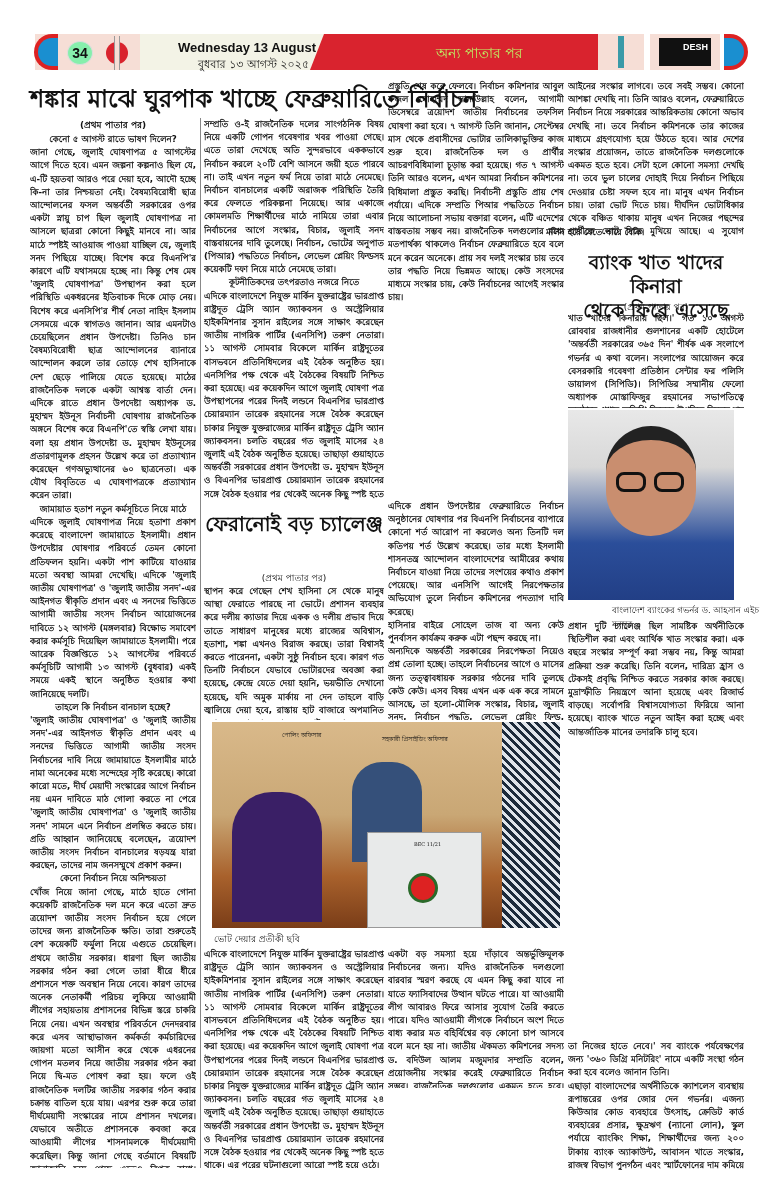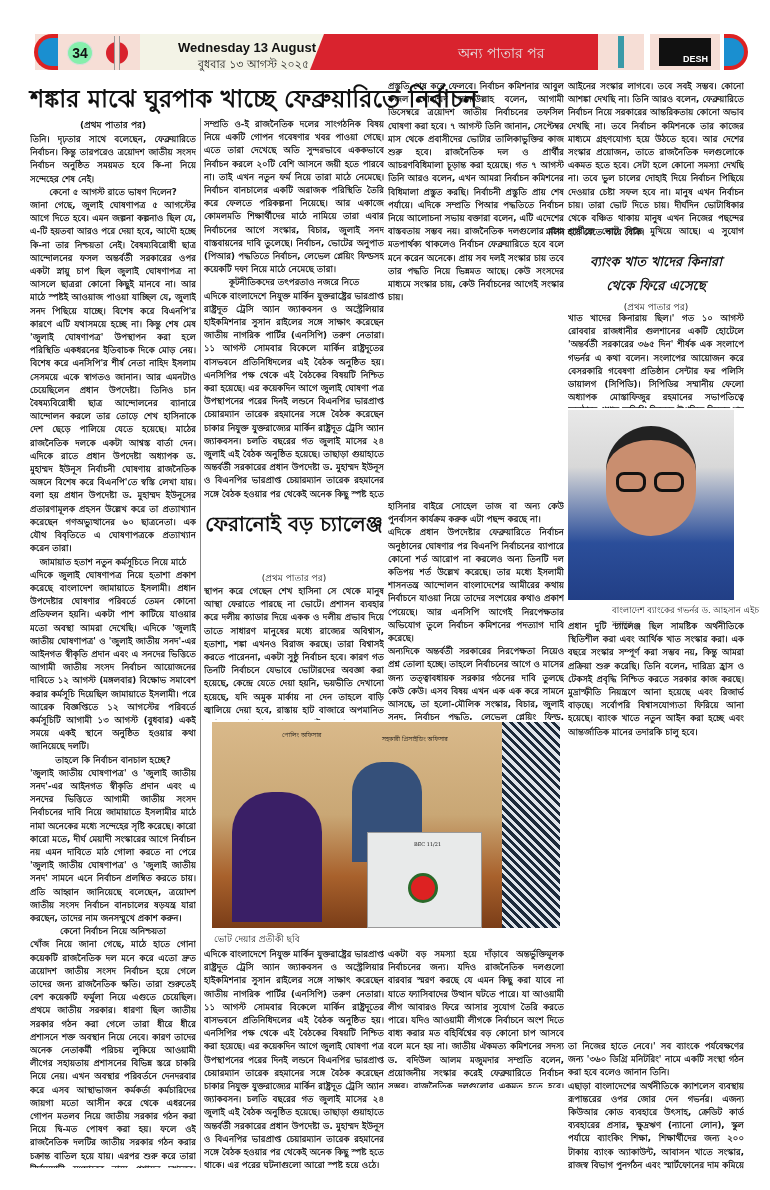--- a/index.html
+++ b/index.html
@@ -7,25 +7,25 @@
 .banner{position:absolute;top:34px;left:35px;width:310px;height:36px;background:#f6ded6;}
 .banner-right{position:absolute;top:34px;left:140px;width:260px;height:36px;background:#f3f3e6;}
 .arc-left{position:absolute;top:34px;left:34px;width:24px;height:36px;border-radius:18px 0 0 18px;border:4px solid #d22;border-right:none;background:#1a8fd0;}
 .page-num{position:absolute;top:41px;left:67px;width:26px;height:24px;border-radius:50%;background:#86efac;border:1px solid #ddd;font:bold 14px "Liberation Sans",sans-serif;text-align:center;line-height:22px;}
 .logo-mark{position:absolute;top:36px;left:106px;width:22px;height:32px;}
 .logo-mark .c{position:absolute;top:6px;left:0;width:22px;height:22px;border-radius:50%;background:#d9232e;}
 .logo-mark .bar{position:absolute;top:0;left:8px;width:6px;height:34px;background:#f6ded6;border-left:1px solid #999;border-right:1px solid #999;}
 .date-en{position:absolute;top:40px;left:178px;font:bold 13px "Liberation Sans",sans-serif;}
 .date-bn{position:absolute;top:56px;left:198px;font:11px "DejaVu Sans",sans-serif;}
 .red-band{position:absolute;top:34px;left:310px;width:300px;height:36px;background:#d9232e;clip-path:polygon(14px 0,100% 0,100% 100%,0 100%);}
-.red-band span{position:absolute;top:8px;left:148px;color:#e5e5e5;font:14px "DejaVu Sans",sans-serif;text-align:right;}
+.red-band span{position:absolute;top:8px;left:126px;color:#bef264;font:14px "DejaVu Sans",sans-serif;text-align:right;}
 .statue{position:absolute;top:34px;left:598px;width:46px;height:36px;background:#f6ded6;}
 .statue i{position:absolute;left:20px;top:2px;width:6px;height:32px;background:#3a9aa8;}
 .desh{position:absolute;top:34px;left:650px;width:70px;height:36px;background:#f6ded6;}
-.desh b{position:absolute;top:4px;left:9px;width:52px;height:28px;background:#111;color:#fff;font:bold 9px "Liberation Sans",sans-serif;text-align:right;padding:16px 3px 0 0;}
+.desh b{position:absolute;top:4px;left:9px;width:52px;height:28px;background:#111;color:#fff;font:bold 9px "Liberation Sans",sans-serif;text-align:right;padding:4px 3px 0 0;}
 .arc-right{position:absolute;top:34px;left:724px;width:24px;height:36px;border-radius:0 18px 18px 0;border:4px solid #d22;border-left:none;background:#1a8fd0;}
 .headline{position:absolute;top:80px;left:30px;width:360px;font:bold 25px "DejaVu Sans",sans-serif;white-space:nowrap;}
 .col{position:absolute;font:8.6px/13.2px "DejaVu Sans",sans-serif;text-align:justify;overflow:hidden;color:#111;}
 .col p{margin-bottom:0;font-weight:bold;}
 .col .sub{text-align:center;font-weight:bold;}
 .cont{text-align:center;font:9px "DejaVu Sans",sans-serif;}
 .h2{position:absolute;font:bold 20px/28px "DejaVu Sans",sans-serif;text-align:center;}
 .photo{position:absolute;background:#8a6f55;overflow:hidden;}
 .caption{position:absolute;font:9px "DejaVu Sans",sans-serif;}
 .rule{position:absolute;background:#888;width:1px;}
@@ -51,21 +51,20 @@
   </div>
 <div class="desh">
     <b>DESH</b>
   </div>
 <div class="arc-right"></div>
 
 <div class="headline" style="font-size:24px;">শঙ্কার মাঝে ঘুরপাক খাচ্ছে ফেব্রুয়ারিতে নির্বাচন</div>
 
 <div class="col" id="col1" style="top:118px;left:30px;width:166px;height:1050px;">
     <p class="cont">(প্রথম পাতার পর)</p>
-    <p>তিনি। দৃঢ়তার সাথে বলেছেন, ফেব্রুয়ারিতে নির্বাচন। কিন্তু তারপরেও ত্রয়োদশ জাতীয় সংসদ নির্বাচন অনুষ্ঠিত সময়মত হবে কি-না নিয়ে সন্দেহের শেষ নেই।</p>
     <p class="sub">কেনো ৫ আগস্ট রাতে ভাষণ দিলেন?</p>
     <p>জানা গেছে, জুলাই ঘোষণাপত্র ৫ আগস্টের আগে দিতে হবে। এমন জল্পনা কল্পনাও ছিল যে, এ-টি হয়তবা আরও পরে দেয়া হবে, আদৌ হচ্ছে কি-না তার নিশ্চয়তা নেই। বৈষম্যবিরোধী ছাত্র আন্দোলনের ফসল অন্তর্বর্তী সরকারের ওপর একটা স্নায়ু চাপ ছিল জুলাই ঘোষণাপত্র না আসলে ছাত্ররা কোনো কিছুই মানবে না। আর মাঠে স্পষ্টই আওয়াজ পাওয়া যাচ্ছিল যে, জুলাই সনদ পিছিয়ে যাচ্ছে। বিশেষ করে বিএনপি'র কারণে এটি যথাসময়ে হচ্ছে না। কিন্তু শেষ মেষ 'জুলাই ঘোষণাপত্র' উপস্থাপন করা হলে পরিস্থিতি একধরনের ইতিবাচক দিকে মোড় নেয়। বিশেষ করে এনসিপি'র শীর্ষ নেতা নাহিদ ইসলাম সেসময়ে একে স্বাগতও জানান। আর এমনটাও চেয়েছিলেন প্রধান উপদেষ্টা। তিনিও চান বৈষম্যবিরোধী ছাত্র আন্দোলনের ব্যানারে আন্দোলন করলে তার তোড়ে শেখ হাসিনাকে দেশ ছেড়ে পালিয়ে যেতে হয়েছে। মাঠের রাজনৈতিক দলকে একটা আশ্বস্ত বার্তা দেন। এদিকে রাতে প্রধান উপদেষ্টা অধ্যাপক ড. মুহাম্মদ ইউনূস নির্বাচনী ঘোষণায় রাজনৈতিক অঙ্গনে বিশেষ করে বিএনপি'তে স্বস্তি লেখা যায়। বলা হয় প্রধান উপদেষ্টা ড. মুহাম্মদ ইউনূসের প্রতারণামূলক প্রহসন উল্লেখ করে তা প্রত্যাখ্যান করেছেন গণঅভ্যুত্থানের ৬০ ছাত্রনেতা। এক যৌথ বিবৃতিতে এ ঘোষণাপত্রকে প্রত্যাখ্যান করেন তারা।</p>
     <p class="sub">জামায়াত হতাশ নতুন কর্মসূচিতে নিয়ে মাঠে</p>
     <p>এদিকে জুলাই ঘোষণাপত্র নিয়ে হতাশা প্রকাশ করেছে বাংলাদেশ জামায়াতে ইসলামী। প্রধান উপদেষ্টার ঘোষণার পরিবর্তে তেমন কোনো প্রতিফলন হয়নি। একটা পাশ কাটিয়ে যাওয়ার মতো অবস্থা আমরা দেখেছি। এদিকে 'জুলাই জাতীয় ঘোষণাপত্র' ও 'জুলাই জাতীয় সনদ'-এর আইনগত স্বীকৃতি প্রদান এবং এ সনদের ভিত্তিতে আগামী জাতীয় সংসদ নির্বাচন আয়োজনের দাবিতে ১২ আগস্ট (মঙ্গলবার) বিক্ষোভ সমাবেশ করার কর্মসূচি দিয়েছিল জামায়াতে ইসলামী। পরে আরেক বিজ্ঞপ্তিতে ১২ আগস্টের পরিবর্তে কর্মসূচিটি আগামী ১৩ আগস্ট (বুধবার) একই সময়ে একই স্থানে অনুষ্ঠিত হওয়ার কথা জানিয়েছে দলটি।</p>
     <p class="sub">তাহলে কি নির্বাচন বানচাল হচ্ছে?</p>
     <p>'জুলাই জাতীয় ঘোষণাপত্র' ও 'জুলাই জাতীয় সনদ'-এর আইনগত স্বীকৃতি প্রদান এবং এ সনদের ভিত্তিতে আগামী জাতীয় সংসদ নির্বাচনের দাবি নিয়ে জামায়াতে ইসলামীর মাঠে নামা অনেকের মধ্যে সন্দেহের সৃষ্টি করেছে। কারো কারো মতে, দীর্ঘ মেয়াদী সংস্কারের আগে নির্বাচন নয় এমন দাবিতে মাঠ গোলা করতে না পেরে 'জুলাই জাতীয় ঘোষণাপত্র' ও 'জুলাই জাতীয় সনদ' সামনে এনে নির্বাচন প্রলম্বিত করতে চায়। প্রতি আহ্বান জানিয়েছে বলেছেন, ত্রয়োদশ জাতীয় সংসদ নির্বাচন বানচালের ষড়যন্ত্র যারা করছেন, তাদের নাম জনসম্মুখে প্রকাশ করুন।</p>
     <p class="sub">কেনো নির্বাচন নিয়ে অনিশ্চয়তা</p>
     <p>খোঁজ নিয়ে জানা গেছে, মাঠে হাতে গোনা কয়েকটি রাজনৈতিক দল মনে করে এতো দ্রুত ত্রয়োদশ জাতীয় সংসদ নির্বাচন হয়ে গেলে তাদের জন্য রাজনৈতিক ক্ষতি। তারা শুরুতেই বেশ কয়েকটি ফর্মুলা নিয়ে এগুতে চেয়েছিল। প্রথমে জাতীয় সরকার। ধারণা ছিল জাতীয় সরকার গঠন করা গেলে তারা ধীরে ধীরে প্রশাসনে শক্ত অবস্থান নিয়ে নেবে। কারণ তাদের অনেক নেতাকর্মী পরিচয় লুকিয়ে আওয়ামী লীগের সহায়তায় প্রশাসনের বিভিন্ন স্তরে চাকরি নিয়ে নেয়। এখন অবস্থার পরিবর্তনে দেনদরবার করে এসব আস্থাভাজন কর্মকর্তা কর্মচারিদের জায়গা মতো আসীন করে থেকে এধরনের গোপন মতলব নিয়ে জাতীয় সরকার গঠন করা নিয়ে দ্বি-মত পোষণ করা হয়। ফলে ওই রাজনৈতিক দলটির জাতীয় সরকার গঠন করার চক্রান্ত বাতিল হয়ে যায়। এরপর শুরু করে তারা দীর্ঘমেয়াদী সংস্কারের নামে প্রশাসন দখলের। যেভাবে অতীতে প্রশাসনকে কবজা করে আওয়ামী লীগের শাসনামলকে দীর্ঘমেয়াদী করেছিল। কিন্তু জানা গেছে বর্তমানে বিষয়টি জানাজানি হয়ে গেছে এতেও বিপত্ত বাধে। প্রশাসনকে কুক্ষিগত করা থেকে ব্যর্থ হয়ে দলটি এখন শুরু করেছে ভোটের অনুপাত (পিআর) পদ্ধতিতে নির্বাচন। কিন্তু খোঁজ নিয়ে জানা গেছে, এতে দলটি হালে পানি পায়নি বা শক্ত ভিত পাচ্ছে না। তবে</p>
   </div>
 <div class="rule" style="top:118px;left:200px;height:1050px;"></div>
@@ -81,22 +80,22 @@
 </div>
 <div class="cont" style="position:absolute;top:571px;left:204px;width:180px;">(প্রথম পাতার পর)</div>
 <div class="col" id="a2body" style="top:585px;left:204px;width:180px;height:135px;">
     <p>স্থাপন করে গেছেন শেখ হাসিনা সে থেকে মানুষ আস্থা ফেরাতে পারছে না ভোটে। প্রশাসন ব্যবহার করে দলীয় ক্যাডার দিয়ে একক ও দলীয় প্রভাব দিয়ে তাতে সাধারণ মানুষের মধ্যে রাজ্যের অবিশ্বাস, হতাশা, শঙ্কা এখনও বিরাজ করছে। তারা বিশ্বাসই করতে পারেননা, একটা সুষ্ঠু নির্বাচন হবে। কারণ গত তিনটি নির্বাচনে যেভাবে ভোটারদের অবজ্ঞা করা হয়েছে, কেন্দ্রে যেতে দেয়া হয়নি, ভয়ভীতি দেখানো হয়েছে, যদি অমুক মার্কায় না দেন তাহলে বাড়ি জ্বালিয়ে দেয়া হবে, রাস্তায় হাট বাজারে অপমানিত করা হবে, মামলা দেয়া হবে, মাইর দেয়া হবে এমন কিছু।</p>
   </div>
 
 <div class="col" style="top:80px;left:388px;width:176px;height:420px;">
     <p>প্রস্তুতি শেষ করে ফেলবে। নির্বাচন কমিশনার আবুল ফজল মোহাম্মদ সানাউল্লাহ বলেন, আগামী ডিসেম্বরে ত্রয়োদশ জাতীয় নির্বাচনের তফসিল ঘোষণা করা হবে। ৭ আগস্ট তিনি জানান, সেপ্টেম্বর মাস থেকে প্রবাসীদের ভোটার তালিকাভুক্তির কাজ শুরু হবে। রাজনৈতিক দল ও প্রার্থীর আচরণবিধিমালা চূড়ান্ত করা হয়েছে। গত ৭ আগস্ট তিনি আরও বলেন, এখন আমরা নির্বাচন কমিশনের বিধিমালা প্রস্তুত করছি। নির্বাচনী প্রস্তুতি প্রায় শেষ পর্যায়ে। এদিকে সম্প্রতি পিআর পদ্ধতিতে নির্বাচন নিয়ে আলোচনা সভায় বক্তারা বলেন, এটি এদেশের বাস্তবতায় সম্ভব নয়। রাজনৈতিক দলগুলোর মধ্যে মতপার্থক্য থাকলেও নির্বাচন ফেব্রুয়ারিতে হবে বলে মনে করেন অনেকে। প্রায় সব দলই সংস্কার চায় তবে তার পদ্ধতি নিয়ে ভিন্নমত আছে। কেউ সংসদের মাধ্যমে সংস্কার চায়, কেউ নির্বাচনের আগেই সংস্কার চায়।</p>
   </div>
 <div class="col" id="a2right" style="top:500px;left:388px;width:176px;height:220px;">
+    <p>এদিকে প্রধান উপদেষ্টার ফেব্রুয়ারিতে নির্বাচন অনুষ্ঠানের ঘোষণার পর বিএনপি নির্বাচনের ব্যাপারে কোনো শর্ত আরোপ না করলেও অন্য তিনটি দল কতিপয় শর্ত উল্লেখ করেছে। তার মধ্যে ইসলামী শাসনতন্ত্র আন্দোলন বাংলাদেশের আমীরের কথায় নির্বাচনে যাওয়া নিয়ে তাদের সংশয়ের কথাও প্রকাশ পেয়েছে। আর এনসিপি আগেই নিরপেক্ষতার অভিযোগ তুলে নির্বাচন কমিশনের পদত্যাগ দাবি করেছে।</p>
     <p>হাসিনার বাইরে সোহেল তাজ বা অন্য কেউ পুনর্বাসন কার্যক্রম করুক এটা পছন্দ করছে না।</p>
-    <p>এদিকে প্রধান উপদেষ্টার ফেব্রুয়ারিতে নির্বাচন অনুষ্ঠানের ঘোষণার পর বিএনপি নির্বাচনের ব্যাপারে কোনো শর্ত আরোপ না করলেও অন্য তিনটি দল কতিপয় শর্ত উল্লেখ করেছে। তার মধ্যে ইসলামী শাসনতন্ত্র আন্দোলন বাংলাদেশের আমীরের কথায় নির্বাচনে যাওয়া নিয়ে তাদের সংশয়ের কথাও প্রকাশ পেয়েছে। আর এনসিপি আগেই নিরপেক্ষতার অভিযোগ তুলে নির্বাচন কমিশনের পদত্যাগ দাবি করেছে।</p>
     <p>অন্যদিকে অন্তর্বর্তী সরকারের নিরপেক্ষতা নিয়েও প্রশ্ন তোলা হচ্ছে। তাহলে নির্বাচনের আগে ও মাসের জন্য তত্ত্বাবধায়ক সরকার গঠনের দাবি তুলছে কেউ কেউ। এসব বিষয় এখন এক এক করে সামনে আসছে, তা হলো-মৌলিক সংস্কার, বিচার, জুলাই সনদ, নির্বাচন পদ্ধতি, লেভেল প্লেয়িং ফিল্ড, আইনশৃঙ্খলা, নির্বাচনের জন্য তত্ত্বাবধায়ক সরকার, না কি অন্তর্বর্তী সরকার। তবে এর বাইরে বড় একটা চাপ রয়েছে অন্তর্বর্তী সরকারের উপর। সেটা হলো-নির্বাচন যত এগিয়ে আসবে, আওয়ামী লীগকে নির্বাচনে অংশগ্রহণ করতে দেয়ার একটি চাপ আন্তর্জাতিক পর্যায়</p>
   </div>
 
 <div class="photo" style="top:722px;left:212px;width:348px;height:206px;background:linear-gradient(180deg,#d9b98a 0%,#c9a775 45%,#a8612c 75%,#7a3d18 100%);">
   <div style="position:absolute;left:70px;top:8px;font-size:6px;">পোলিং অফিসার</div>
   <div style="position:absolute;left:170px;top:12px;font-size:6px;">সহকারী প্রিসাইডিং অফিসার</div>
   <div style="position:absolute;left:20px;top:70px;width:90px;height:130px;background:#3a1f66;border-radius:40px 40px 0 0;"></div>
   <div style="position:absolute;left:140px;top:40px;width:70px;height:100px;background:#35507a;border-radius:30px 30px 0 0;"></div>
   <div style="position:absolute;left:155px;top:110px;width:115px;height:96px;background:#e8eaea;border:1px solid #999;">
     <div style="position:absolute;top:40px;left:40px;width:30px;height:30px;border-radius:50%;border:3px solid #2a6a2a;background:#d22;"></div>
@@ -112,21 +111,21 @@
 <div class="col" style="top:948px;left:388px;width:176px;height:140px;">
     <p>একটা বড় সমস্যা হয়ে দাঁড়াবে অন্তর্ভুক্তিমূলক নির্বাচনের জন্য। যদিও রাজনৈতিক দলগুলো বারবার স্মরণ করছে যে এমন কিছু করা যাবে না যাতে ফ্যাসিবাদের উত্থান ঘটতে পারে। যা আওয়ামী লীগ আবারও ফিরে আসার সুযোগ তৈরি করতে পারে। যদিও আওয়ামী লীগকে নির্বাচনে অংশ দিতে বাধ্য করার মত বহির্বিশ্বের বড় কোনো চাপ আসবে বলে মনে হয় না। জাতীয় ঐকমত্য কমিশনের সদস্য ড. বদিউল আলম মজুমদার সম্প্রতি বলেন, প্রয়োজনীয় সংস্কার করেই ফেব্রুয়ারিতে নির্বাচন সম্ভব। রাজনৈতিক দলগুলোর একমত হতে হবে। নির্বাচনের জন্য প্রয়োজনীয় সংস্কার লাগবে।</p>
   </div>
 
 <div class="col" style="top:80px;left:568px;width:176px;height:160px;">
   <p>আইনের সংস্কার লাগবে। তবে সবই সম্ভব। কোনো আশঙ্কা দেখছি না। তিনি আরও বলেন, ফেব্রুয়ারিতে নির্বাচন নিয়ে সরকারের আন্তরিকতায় কোনো অভাব দেখছি না। তবে নির্বাচন কমিশনকে তার কাজের মাধ্যমে গ্রহণযোগ্য হয়ে উঠতে হবে। আর দেশের সংস্কার প্রয়োজন, তাতে রাজনৈতিক দলগুলোকে একমত হতে হবে। সেটা হলে কোনো সমস্যা দেখছি না। তবে ভুল চালের দোহাই দিয়ে নির্বাচন পিছিয়ে দেওয়ার চেষ্টা সফল হবে না। মানুষ এখন নির্বাচন চায়। তারা ভোট দিতে চায়। দীর্ঘদিন ভোটাধিকার থেকে বঞ্চিত থাকায় মানুষ এখন নিজের পছন্দের প্রার্থীকে ভোট দিতে মুখিয়ে আছে। এ সুযোগ হাতছাড়া হলে গণতন্ত্রের যাত্রা</p>
 </div>
 <div class="col" style="top:226px;left:546px;width:176px;height:14px;">
     <p>মলিন হয়ে যেতে পারে বৈকি।</p>
   </div>
-<div class="h2" style="top:250px;left:568px;width:176px;font-size:13px;line-height:24px;font-style:italic;">
+<div class="h2" style="top:250px;left:568px;width:176px;font-size:19px;line-height:24px;">
   <div>ব্যাংক খাত খাদের কিনারা</div>
   <div>থেকে ফিরে এসেছে</div>
 </div>
 <div class="cont" style="position:absolute;top:300px;left:568px;width:176px;">(প্রথম পাতার পর)</div>
 <div class="col" style="top:312px;left:568px;width:176px;height:96px;">
     <p>খাত খাদের কিনারায় ছিল।' গত ১০ আগস্ট রোববার রাজধানীর গুলশানের একটি হোটেলে 'অন্তর্বর্তী সরকারের ৩৬৫ দিন' শীর্ষক এক সংলাপে গভর্নর এ কথা বলেন। সংলাপের আয়োজন করে বেসরকারি গবেষণা প্রতিষ্ঠান সেন্টার ফর পলিসি ডায়ালগ (সিপিডি)। সিপিডির সম্মানীয় ফেলো অধ্যাপক মোস্তাফিজুর রহমানের সভাপতিত্বে অনুষ্ঠানে প্রধান অতিথি হিসেবে উপস্থিত ছিলেন শ্রম ও কর্মসংস্থান উপদেষ্টা ব্রিগেডিয়ার জেনারেল (অব.) ড. এম সাখাওয়াত হোসেন। গভর্নর আহসান এইচ মনসুর বলেন, 'আমাদের</p>
   </div>
 
 <div class="photo" style="top:410px;left:568px;width:166px;height:190px;background:linear-gradient(180deg,#e8e8e8 0%,#d8d8d8 30%,#2b4e9a 70%,#223f86 100%);">
   <div style="position:absolute;left:38px;top:16px;width:90px;height:110px;border-radius:45px;background:#c98e6f;border-top:14px solid #222;"></div>

